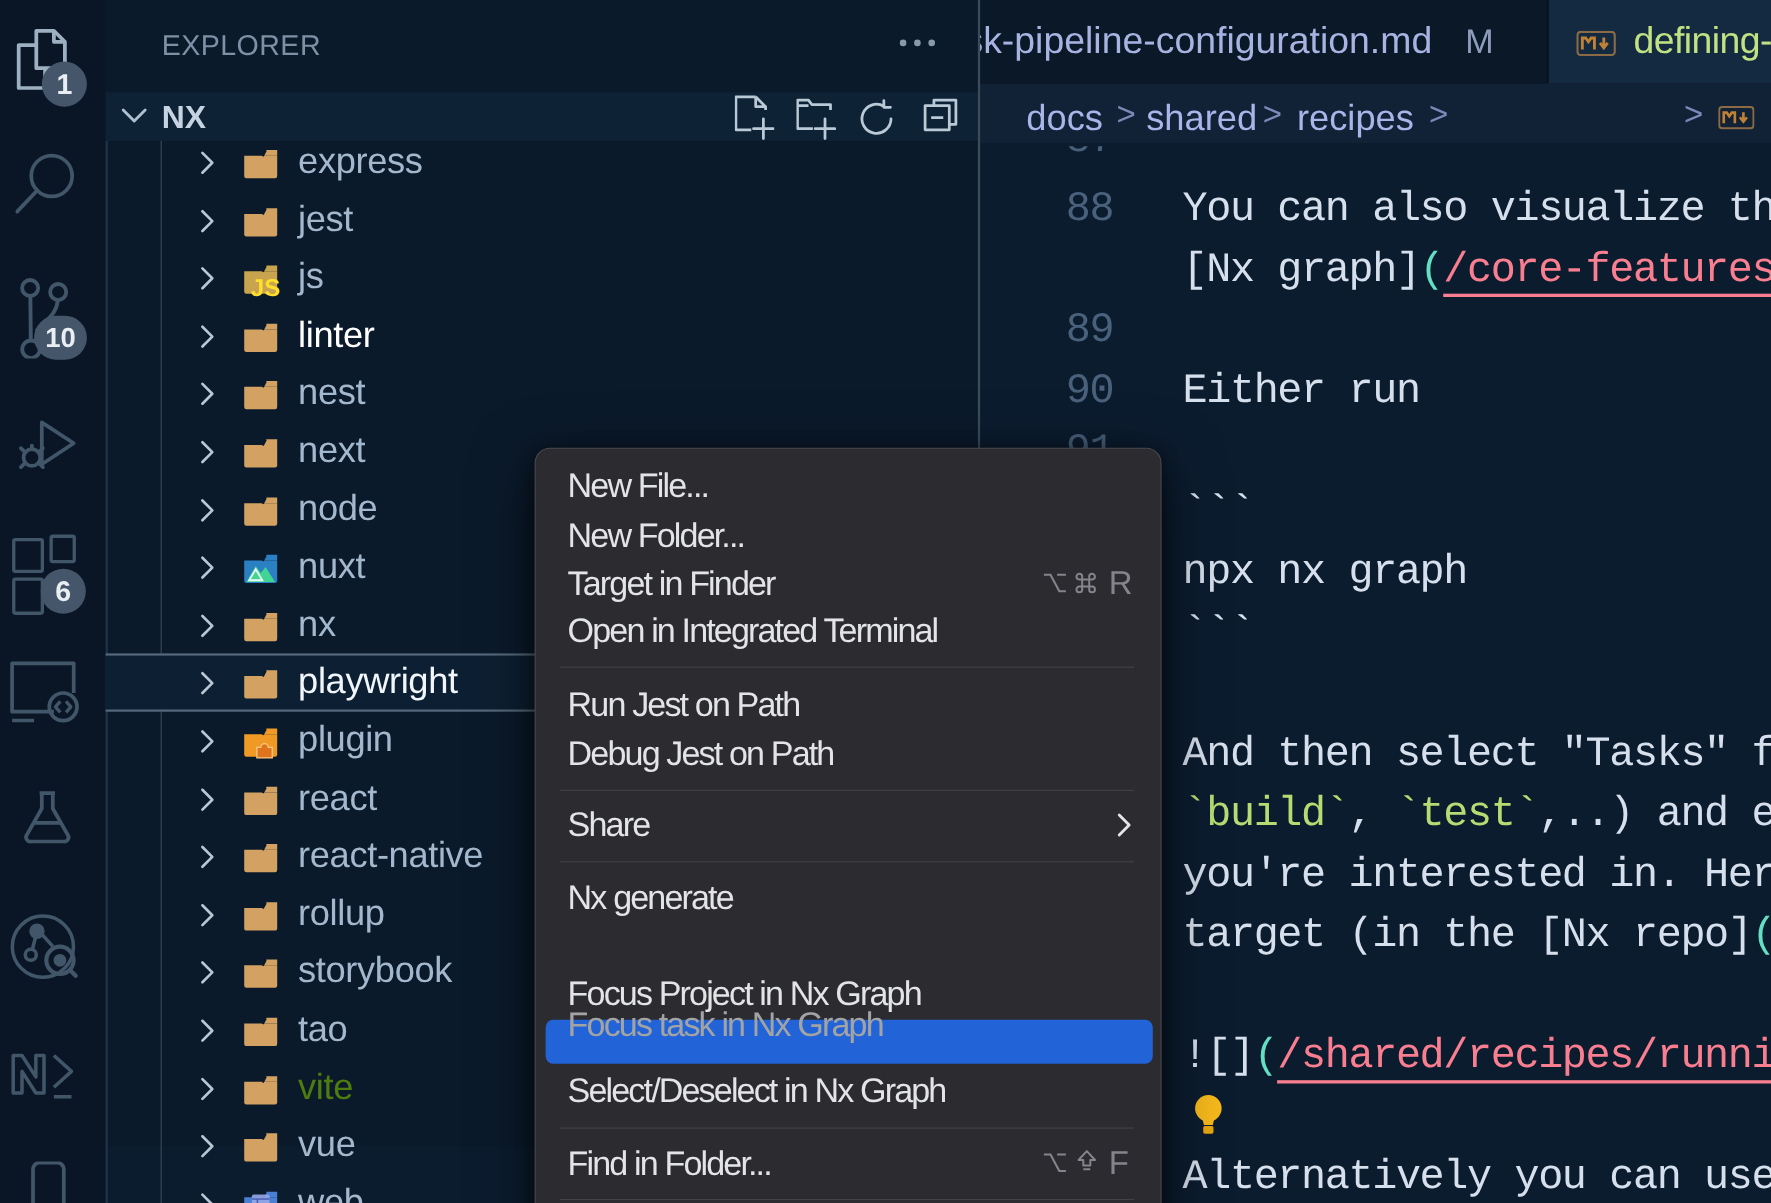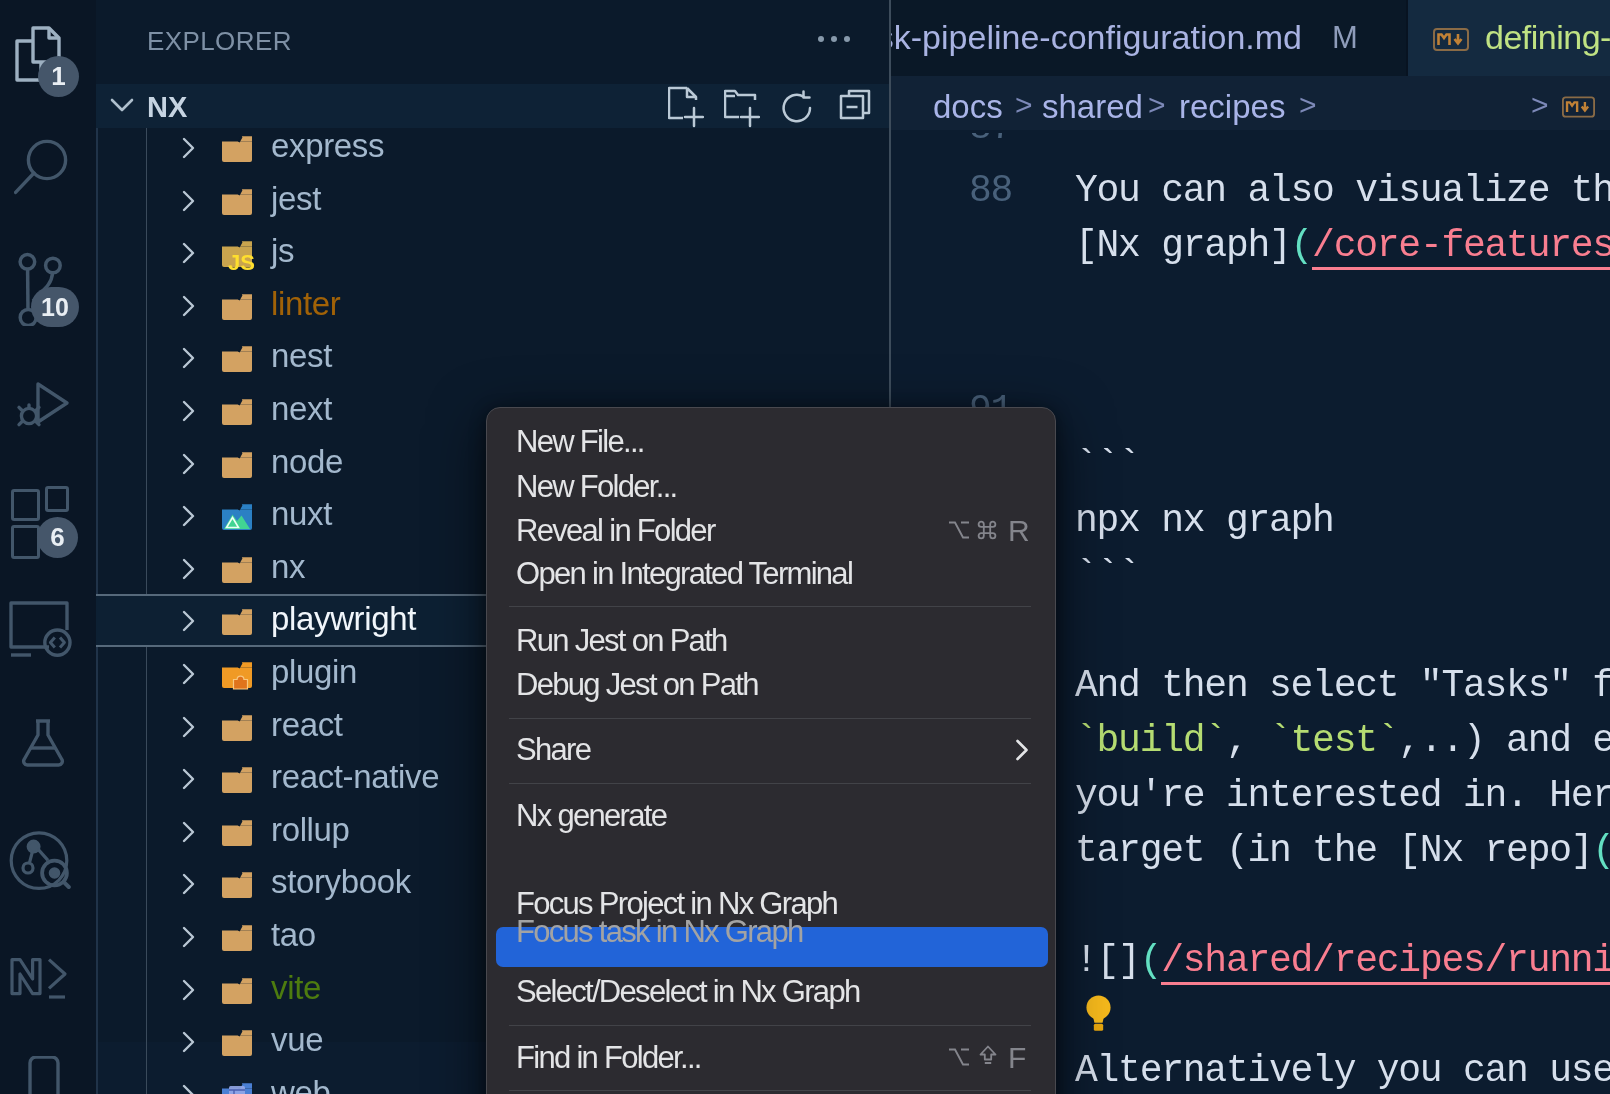--- a/index.html
+++ b/index.html
@@ -197,21 +197,21 @@
 </div>
 <div class="trow" style="top:158px">
   <svg class="chev" width="13" height="22" viewBox="0 0 13 22" fill="none" stroke="#b9c7d4" stroke-width="2.4" stroke-linecap="round" stroke-linejoin="round">
             <path d="M2 2 L11 11 L2 20"></path>
           </svg>
   <svg class="fico" width="32" height="28" viewBox="0 0 32 28">
             <path d="M1 6.5 H31 V25 A2 2 0 0 1 29 27 H3 A2 2 0 0 1 1 25 Z" fill="#d3a262"></path>
             <path d="M18.5 6.5 L21.2 1.3 H31 V6.5 Z" fill="#d3a262"></path>
             <path d="M17.8 7 L20.6 1.8" stroke="#0b1a2b" stroke-width="2"></path>
           </svg>
-  <div class="lbl" style="color:#a16207">linter</div>
+  <div class="lbl" style="color:#ffffff">linter</div>
 </div>
 <div class="trow" style="top:210px">
   <svg class="chev" width="13" height="22" viewBox="0 0 13 22" fill="none" stroke="#b9c7d4" stroke-width="2.4" stroke-linecap="round" stroke-linejoin="round">
             <path d="M2 2 L11 11 L2 20"></path>
           </svg>
   <svg class="fico" width="32" height="28" viewBox="0 0 32 28">
             <path d="M1 6.5 H31 V25 A2 2 0 0 1 29 27 H3 A2 2 0 0 1 1 25 Z" fill="#d3a262"></path>
             <path d="M18.5 6.5 L21.2 1.3 H31 V6.5 Z" fill="#d3a262"></path>
             <path d="M17.8 7 L20.6 1.8" stroke="#0b1a2b" stroke-width="2"></path>
           </svg>
@@ -403,20 +403,22 @@
       <svg style="position:absolute;left:672px;top:20px" width="33" height="22" viewBox="0 0 36 23" fill="none">
         <rect x="1" y="1" width="34" height="21" rx="3" stroke="#8a6b46" stroke-width="2"></rect>
         <path d="M5.5 17 V6.5 h3 L11 10 L13.5 6.5 h3 V17" stroke="#c08136" stroke-width="2.6"></path>
         <path d="M25 6 V14 M21.5 11 L25 15.5 L28.5 11" stroke="#c08136" stroke-width="2.6"></path>
       </svg>
     </div>
     <div id="code">
       <div class="crow" style="top:-33px"><span class="lnum">87</span></div>
       <div class="crow" style="top:30px"><span class="lnum">88</span><span class="ctext">You can also visualize the</span></div>
       <div class="crow" style="top:85px"><span class="ctext">[Nx graph]<span class="teal">(</span><span class="pink">/core-features/explore-graph</span></span></div>
+      <div class="crow" style="top:140px"><span class="lnum">89</span></div>
+      <div class="crow" style="top:195px"><span class="lnum">90</span><span class="ctext">Either run</span></div>
       <div class="crow" style="top:250px"><span class="lnum">91</span></div>
       <div class="crow" style="top:305px"><span class="ctext">```</span></div>
       <div class="crow" style="top:360px"><span class="ctext">npx nx graph</span></div>
       <div class="crow" style="top:415px"><span class="ctext">```</span></div>
       <div class="crow" style="top:525px"><span class="ctext">And then select "Tasks" from</span></div>
       <div class="crow" style="top:580px"><span class="ctext"><span class="grn">`build`</span>, <span class="grn">`test`</span>,..) and every</span></div>
       <div class="crow" style="top:635px"><span class="ctext">you're interested in. Here's</span></div>
       <div class="crow" style="top:690px"><span class="ctext">target (in the [Nx repo]<span class="teal">(</span></span></div>
       <div class="crow" style="top:800px"><span class="ctext">![]<span class="teal">(</span><span class="pink">/shared/recipes/running-task</span></span></div>
       <div class="crow" style="top:855px">
@@ -426,21 +428,21 @@
           <rect x="6.6" y="15.5" width="4.8" height="3.6" rx="0.8" fill="#e8a70e"></rect>
         </svg>
       </div>
       <div class="crow" style="top:910px"><span class="ctext">Alternatively you can use t</span></div>
     </div>
   </div>
   <div class="abs" style="left:889px;top:0;width:2px;height:1094px;background:#3d4c5b;"></div>
   <div id="menu" class="abs">
     <div class="mi" style="top:12px">New File...</div>
     <div class="mi" style="top:57px">New Folder...</div>
-    <div class="mi" style="top:101px">Reveal in Folder</div>
+    <div class="mi" style="top:101px">Target in Finder</div>
     <div class="mi" style="top:144px">Open in Integrated Terminal</div>
     <div class="msep" style="top:198px"></div>
     <div class="mi" style="top:211px">Run Jest on Path</div>
     <div class="mi" style="top:255px">Debug Jest on Path</div>
     <div class="msep" style="top:310px"></div>
     <div class="mi" style="top:320px">Share</div>
     <svg style="position:absolute;right:26px;top:331px" width="14" height="22" viewBox="0 0 13 22" fill="none" stroke="#e3e4e6" stroke-width="2.6" stroke-linecap="round" stroke-linejoin="round">
         <path d="M2 2 L11 11 L2 20"></path>
       </svg>
     <div class="msep" style="top:375px"></div>

